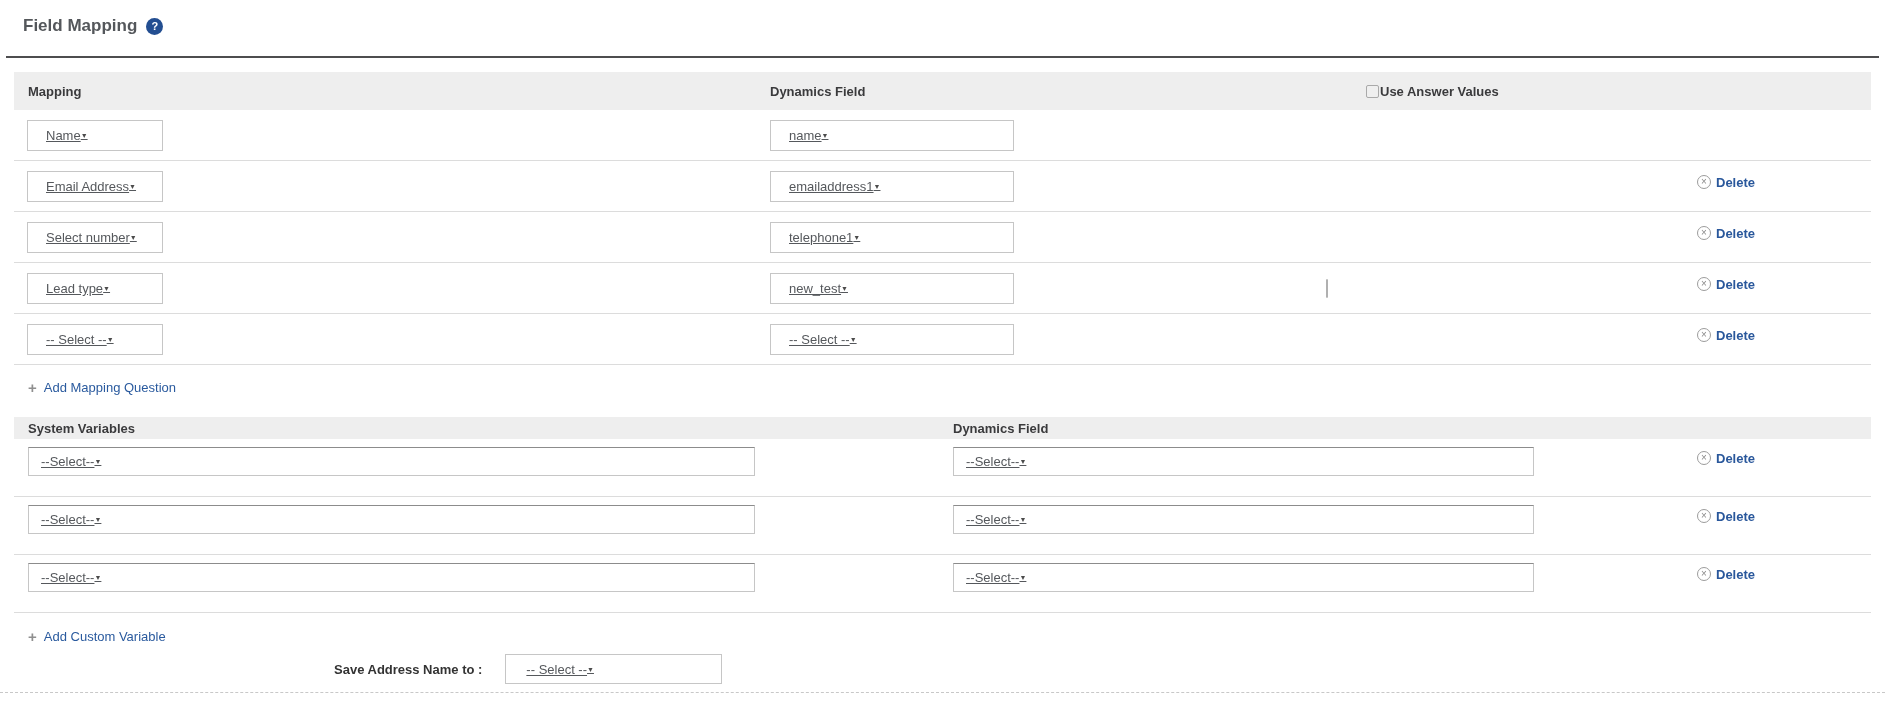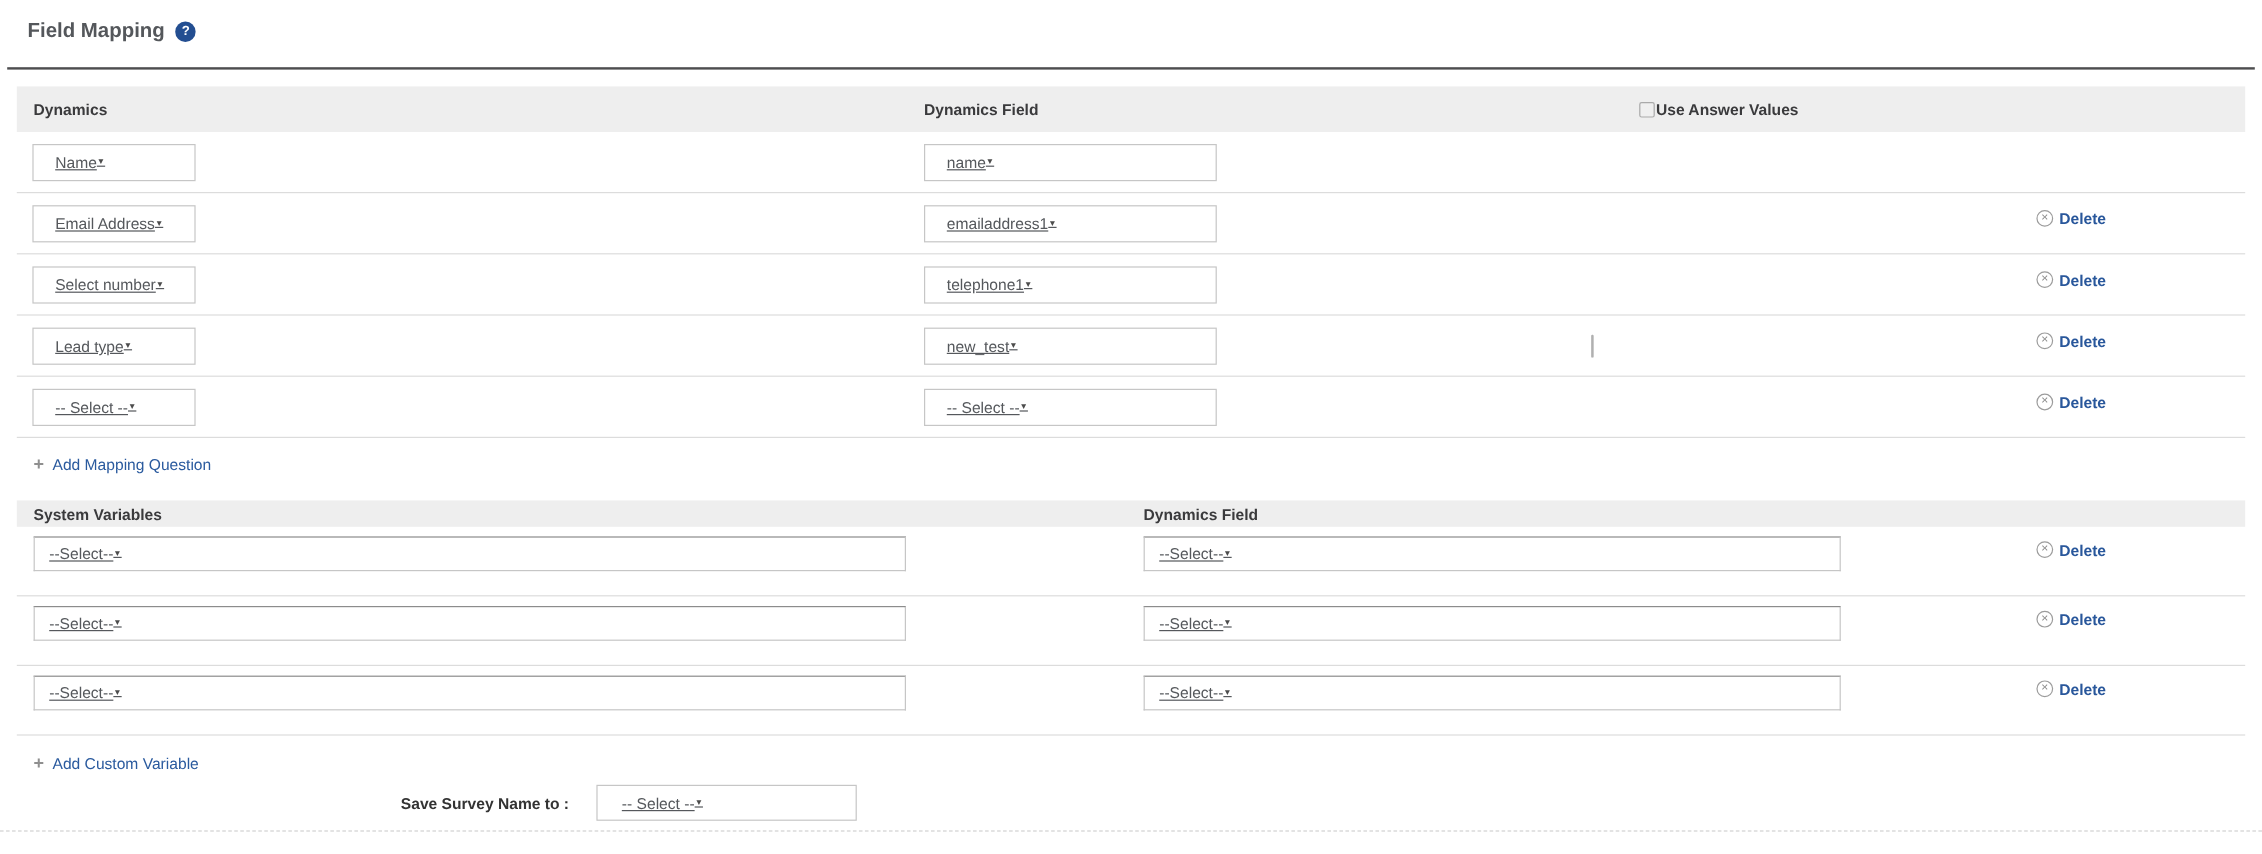--- a/index.html
+++ b/index.html
@@ -78,21 +78,21 @@
     <span class="page-title">Field Mapping</span>
     <span class="help-icon">?</span>
   </div>
   <hr class="title-rule">
 
   <div class="content">
 
     
     <div class="t1">
       <div class="grid-head">
-        <div class="h-pad">Dynamics</div>
+        <div class="h-pad">Mapping</div>
         <div>Dynamics Field</div>
         <div class="hdr-answer">
           <span class="cb"></span>
           <span>Use Answer Values</span>
         </div>
         <div></div>
       </div>
       <div>
   <div class="row">
     <div>
@@ -290,21 +290,21 @@
   </div>
 </div>
     </div>
 
     <a class="add-link t2-add">
       <span class="plus">+</span>
       <span>Add Custom Variable</span>
     </a>
 
     <div class="save-row">
-      <span class="save-label">Save Survey Name to :</span>
+      <span class="save-label">Save Address Name to :</span>
       <div class="select sel-save">
         <span class="sel-text">-- Select --</span>
         <span class="caret">▼</span>
       </div>
     </div>
   </div>
 
   <hr class="dashed-sep">
 
 </div>

